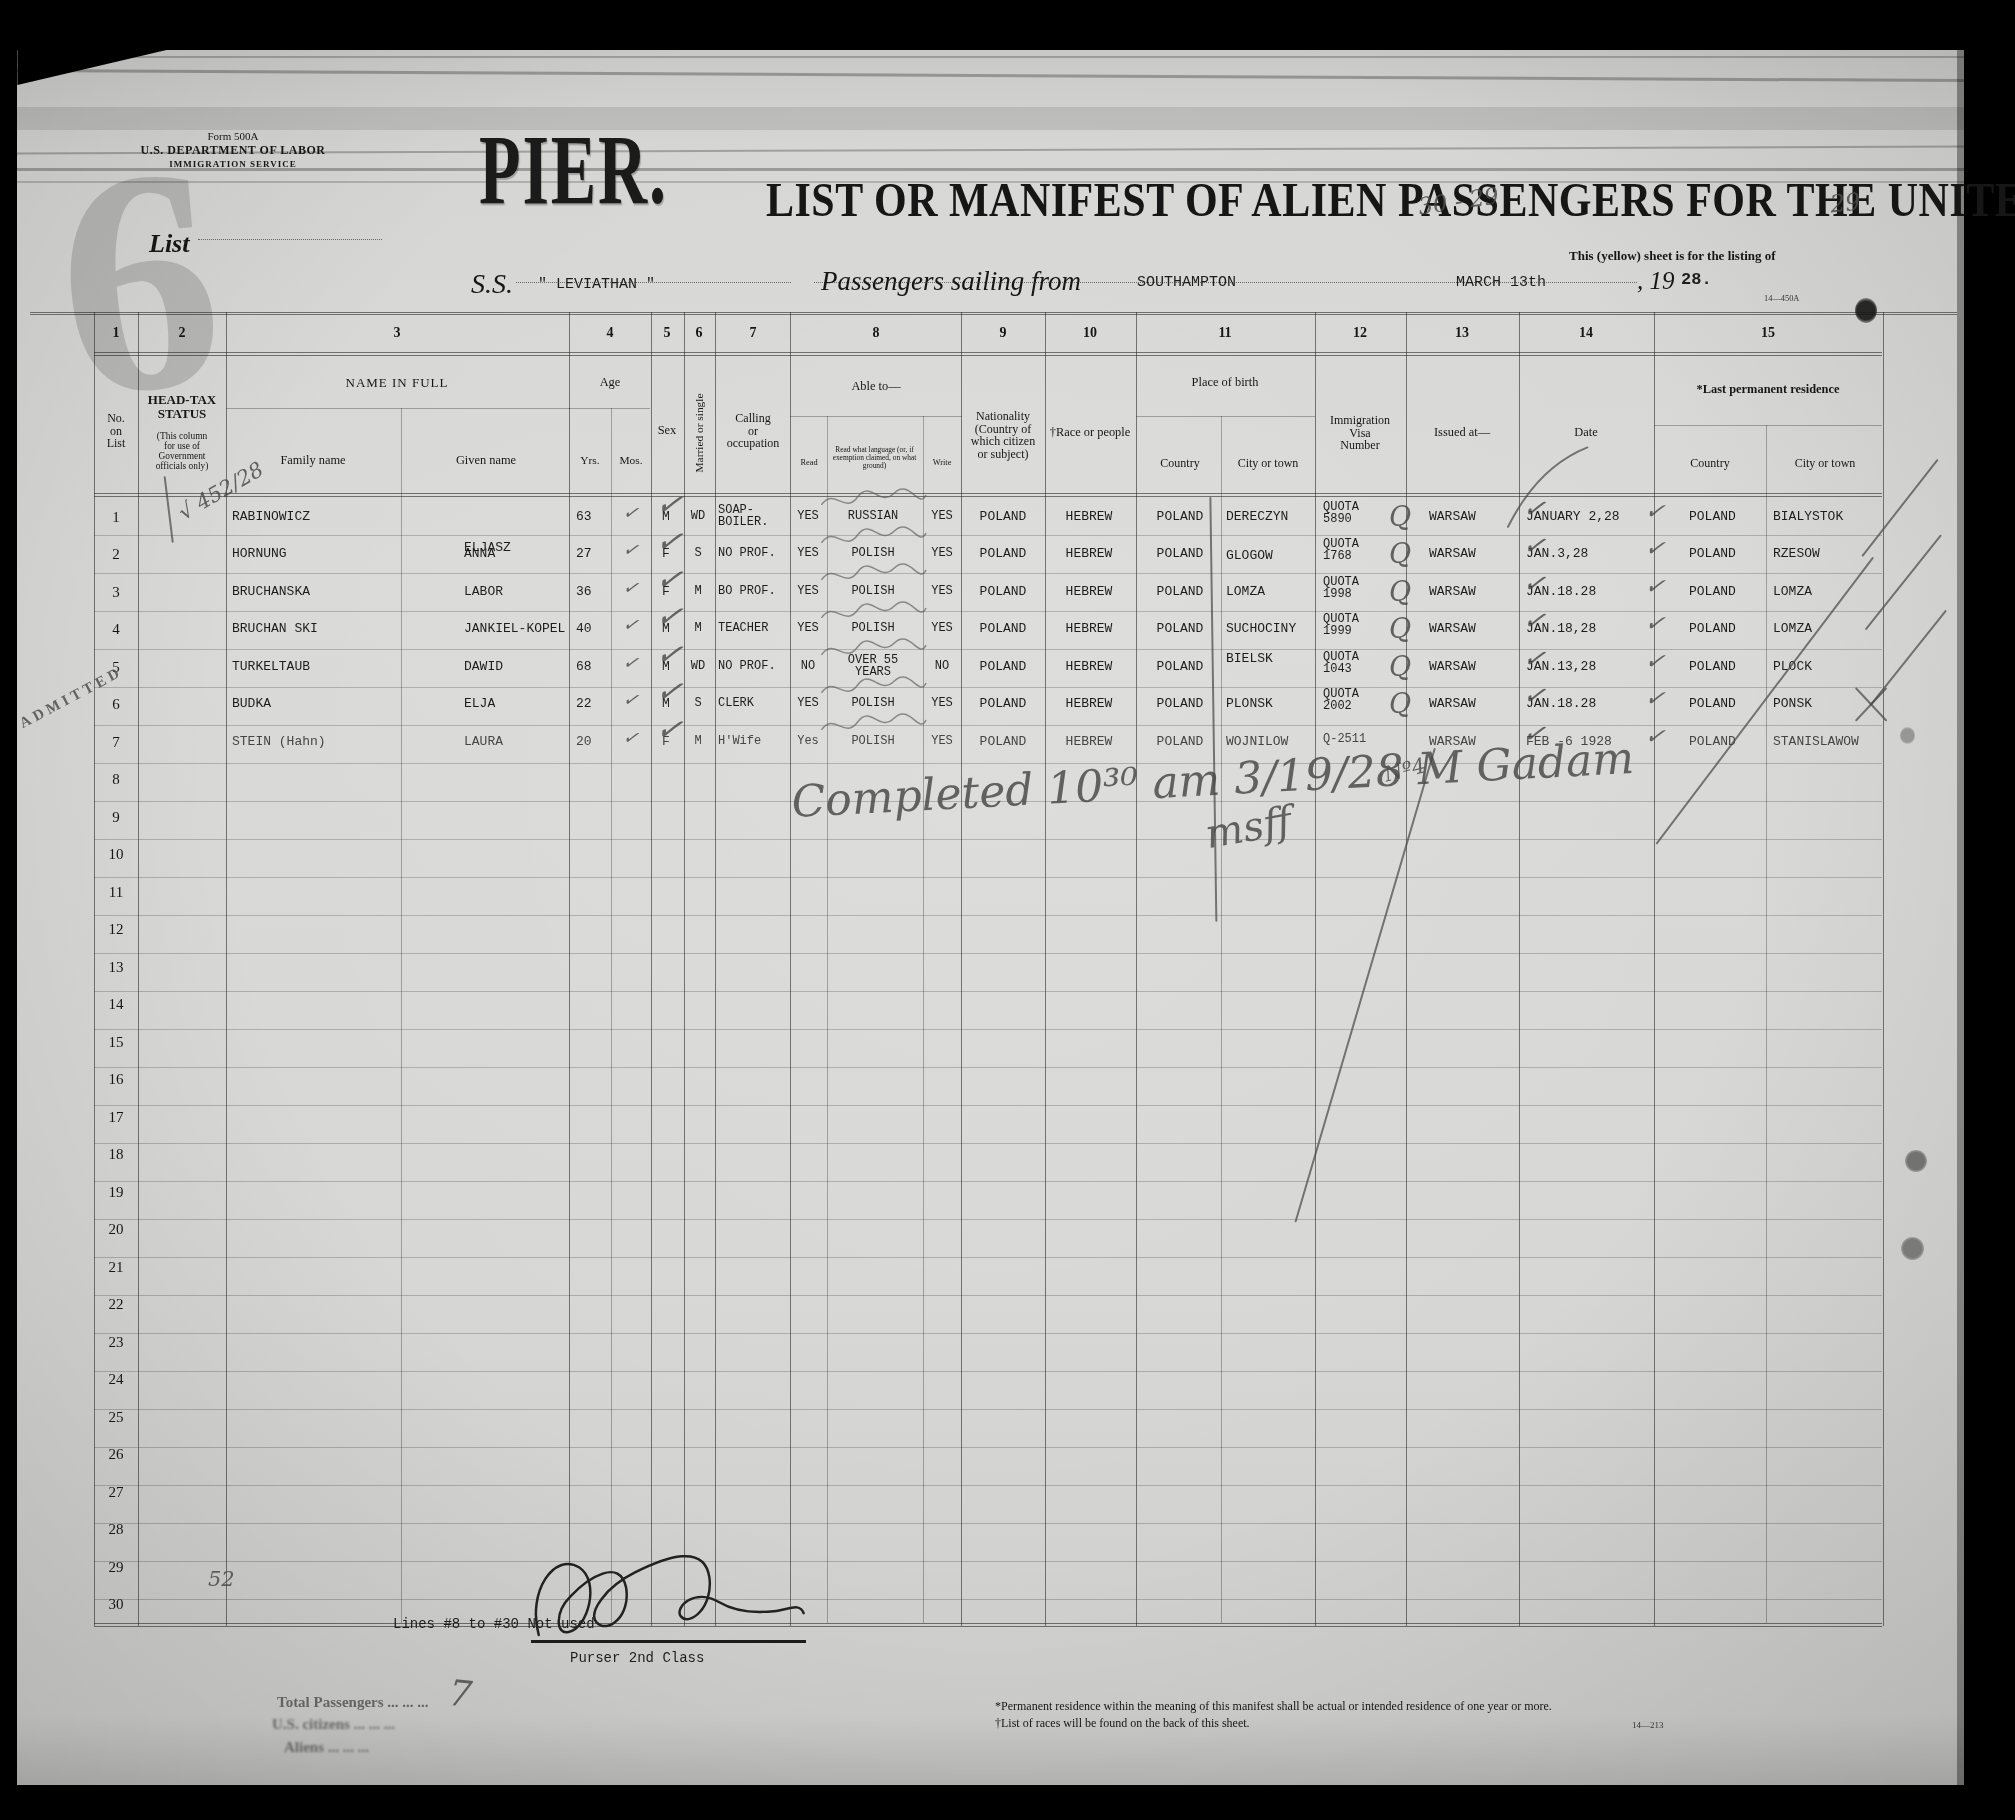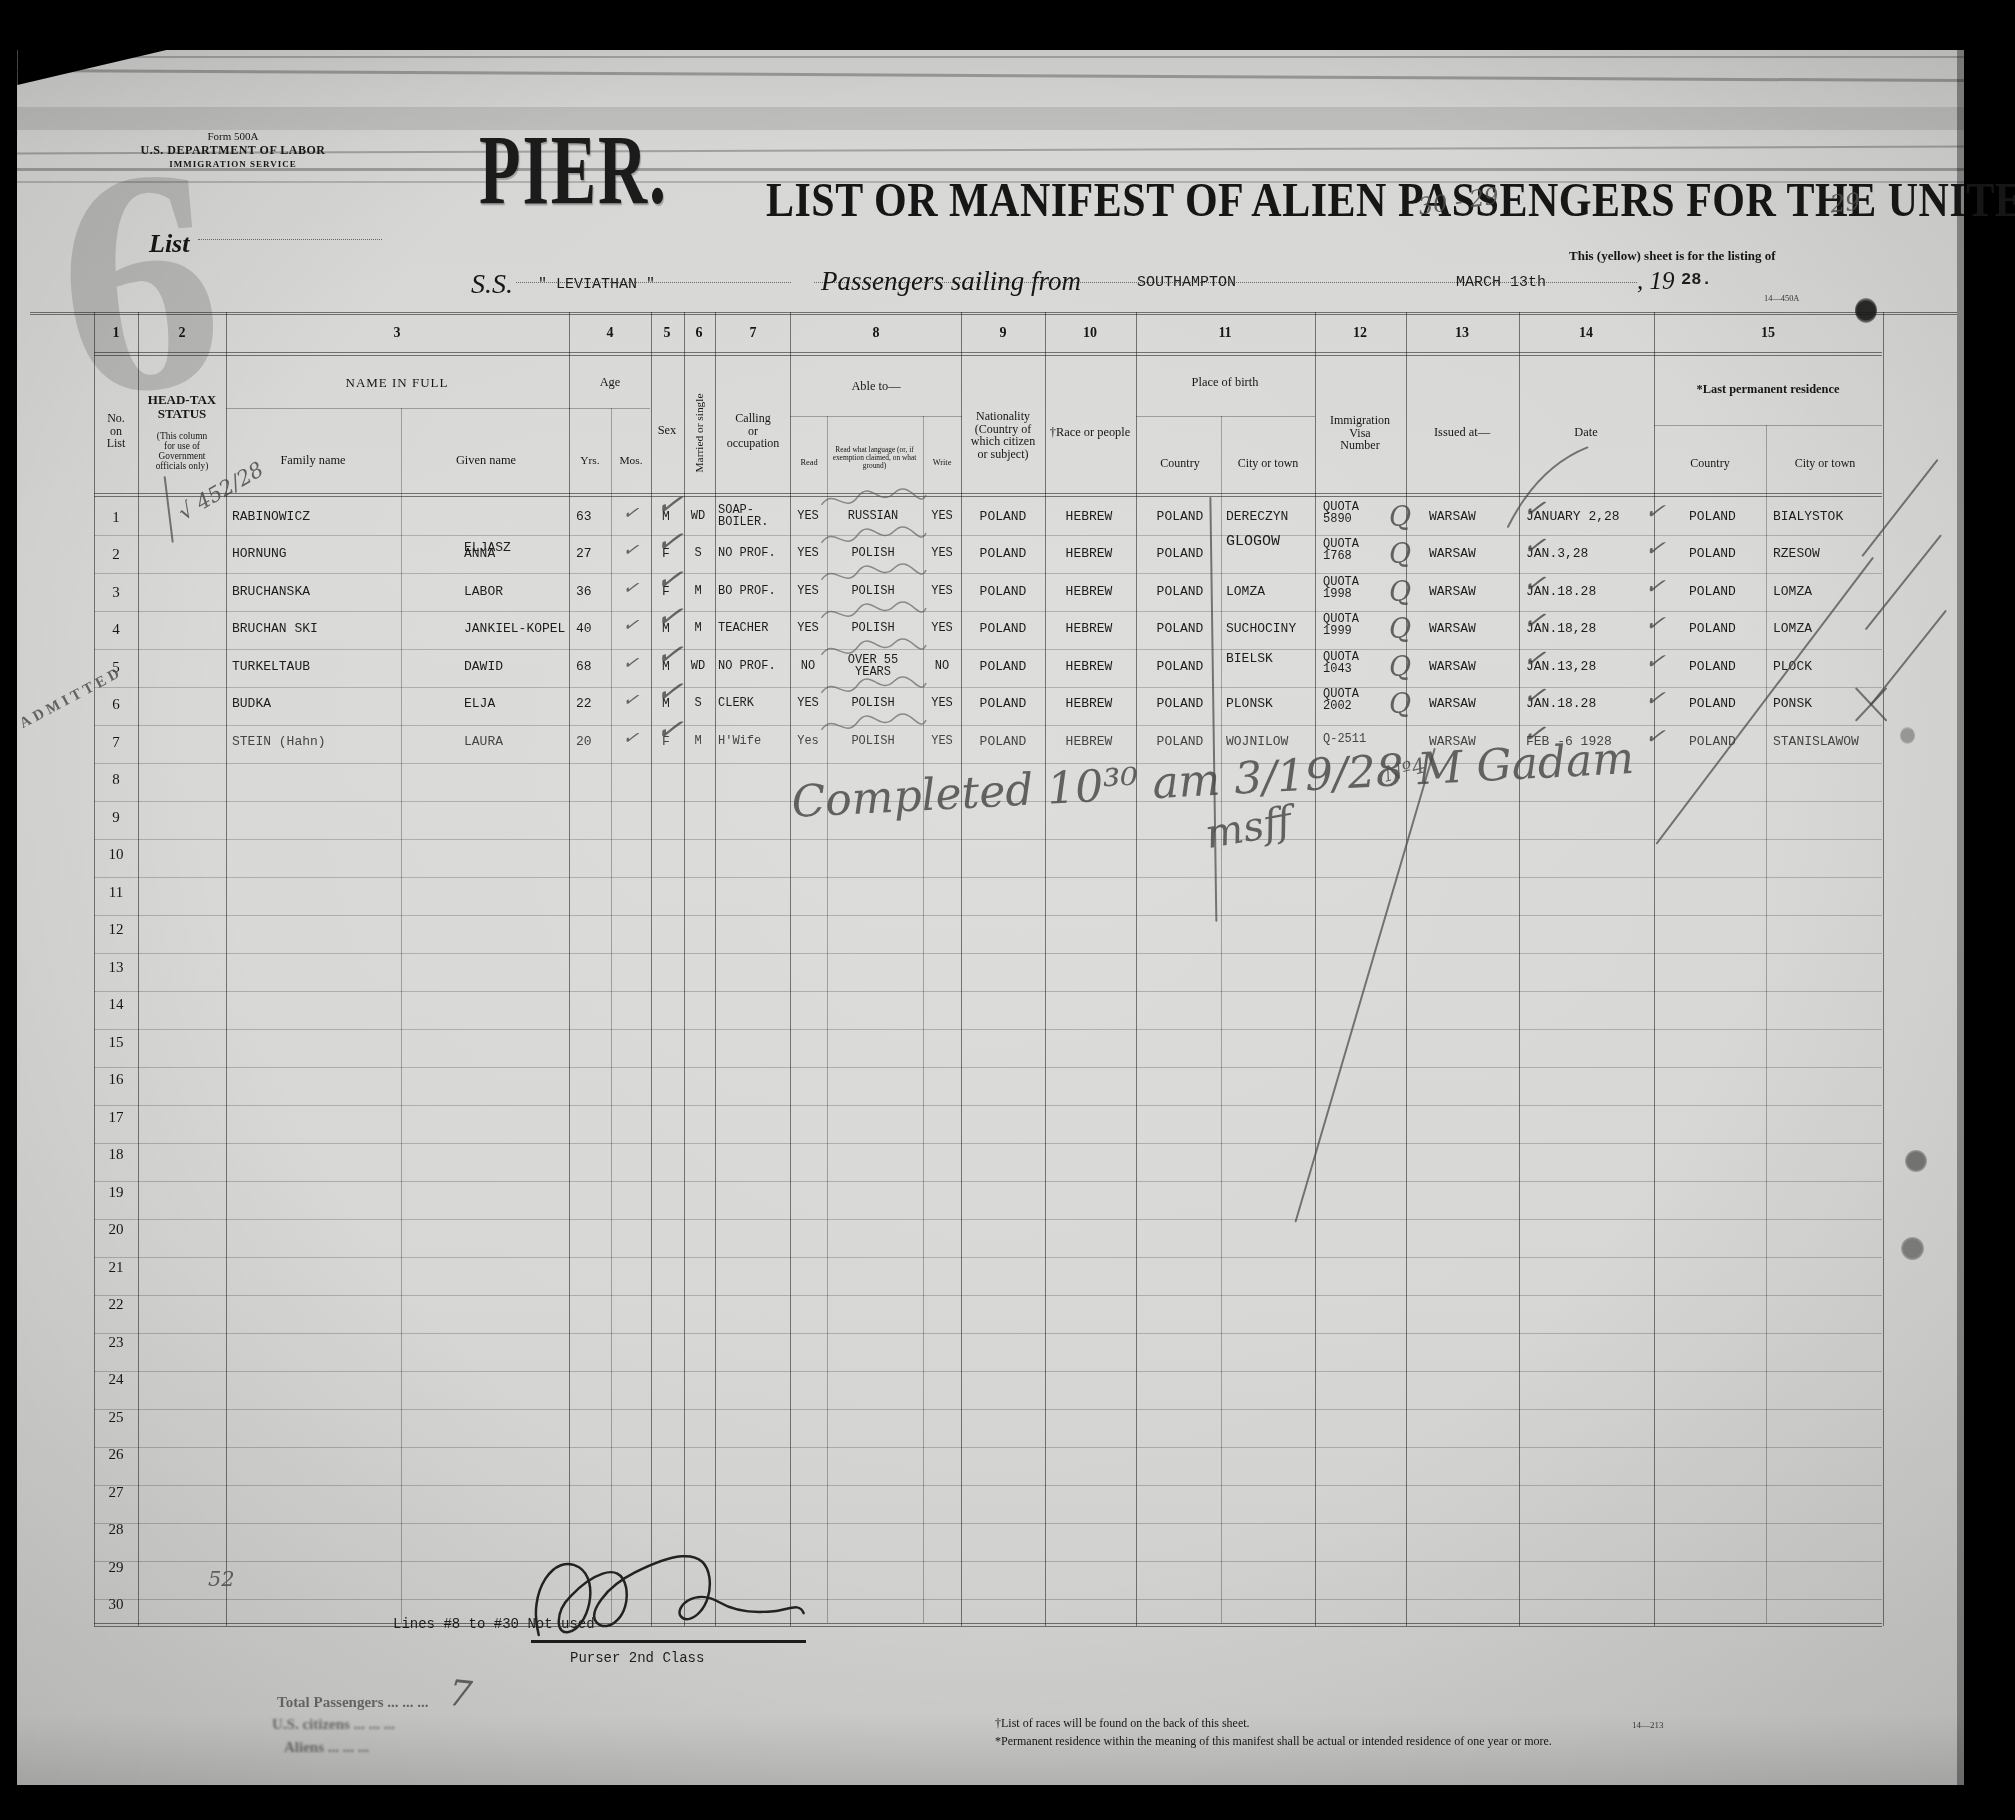--- a/index.html
+++ b/index.html
@@ -200,21 +200,21 @@
       <div class="abs typed" style="left:576px;top:554px;transform:translateY(-50%);font-size:13px;text-align:left;">27</div>
       <div class="abs typed" style="left:666px;top:554px;transform:translate(-50%,-50%);font-size:13px;text-align:center;">F</div>
       <div class="abs typed" style="left:698px;top:554px;transform:translate(-50%,-50%);font-size:12px;text-align:center;">S</div>
       <div class="abs typed" style="left:718px;top:554px;transform:translateY(-50%);font-size:12px;text-align:left;">NO PROF.</div>
       <div class="abs typed" style="left:808px;top:554px;transform:translate(-50%,-50%);font-size:12px;text-align:center;">YES</div>
       <div class="abs typed" style="left:873px;top:554px;transform:translate(-50%,-50%);font-size:12px;text-align:center;">POLISH</div>
       <div class="abs typed" style="left:942px;top:554px;transform:translate(-50%,-50%);font-size:12px;text-align:center;">YES</div>
       <div class="abs typed" style="left:1003px;top:554px;transform:translate(-50%,-50%);font-size:13px;text-align:center;">POLAND</div>
       <div class="abs typed" style="left:1089px;top:554px;transform:translate(-50%,-50%);font-size:13px;text-align:center;">HEBREW</div>
       <div class="abs typed" style="left:1180px;top:554px;transform:translate(-50%,-50%);font-size:13px;text-align:center;">POLAND</div>
-      <div class="abs typed" style="left:1226px;top:542px;transform:translateY(-50%);font-size:15px;text-align:center;">GLOGOW</div>
+      <div class="abs typed" style="left:1226px;top:556px;transform:translateY(-50%);font-size:13px;text-align:center;">GLOGOW</div>
       <div class="abs typed" style="left:1323px;top:554px;transform:translateY(-64%);font-size:12px;text-align:left;">QUOTA
 1768</div>
       <div class="abs typed" style="left:1429px;top:554px;transform:translateY(-50%);font-size:13px;text-align:left;">WARSAW</div>
       <div class="abs typed" style="left:1526px;top:554px;transform:translateY(-50%);font-size:13px;text-align:right;">JAN.3,28</div>
       <div class="abs typed" style="left:1689px;top:554px;transform:translateY(-50%);font-size:13px;text-align:left;">POLAND</div>
       <div class="abs typed" style="left:1773px;top:554px;transform:translateY(-50%);font-size:13px;text-align:center;">RZESOW</div>
       <div class="check" style="left:623px;top:549px;font-size:19px;transform:translateY(-50%) rotate(8deg);">✓</div>
       <div class="check" style="left:656px;top:541px;font-size:32px;transform:translateY(-50%) rotate(8deg);">✓</div>
       <div class="check" style="left:1523px;top:545px;font-size:27px;transform:translateY(-50%) rotate(8deg);">✓</div>
       <div class="check" style="left:1645px;top:548px;font-size:24px;transform:translateY(-50%) rotate(8deg);">✓</div>
@@ -415,17 +415,17 @@
   <svg class="abs" style="left:0;top:0;" width="2015" height="1820" viewBox="0 0 4062 3669">
     <path d="M1086,3296 C1062,3208 1118,3128 1168,3160 C1210,3188 1186,3282 1146,3290 C1120,3296 1118,3250 1150,3218 C1186,3180 1250,3140 1262,3200 C1272,3256 1226,3296 1202,3270 C1186,3250 1220,3200 1280,3170 C1340,3140 1420,3110 1430,3180 C1438,3240 1390,3280 1372,3258 C1360,3240 1400,3200 1450,3230 C1480,3248 1520,3252 1560,3248 C1590,3245 1612,3230 1620,3252" stroke="#222" stroke-width="5" fill="none" stroke-linecap="round"></path>
   </svg>
   <div class="abs" style="left:531px;top:1640px;width:275px;height:2.5px;background:#1c1c1c;"></div>
   <div class="abs typed" style="left:570px;top:1652px;font-size:14px;">Purser 2nd Class</div>
 
   <div class="abs serif" style="left:277px;top:1694px;font-size:15px;font-weight:bold;color:rgba(20,20,20,0.55);filter:blur(0.7px);">Total Passengers  ...   ...   ...</div>
   <div class="abs serif" style="left:272px;top:1716px;font-size:15px;font-weight:bold;color:rgba(20,20,20,0.5);filter:blur(0.9px);">U.S. citizens   ...   ...   ...</div>
   <div class="abs serif" style="left:284px;top:1739px;font-size:15px;font-weight:bold;color:rgba(20,20,20,0.5);filter:blur(0.9px);">Aliens   ...   ...   ...</div>
 
-  <div class="abs serif" style="left:995px;top:1699px;font-size:12px;margin-top:35px;">*Permanent residence within the meaning of this manifest shall be actual or intended residence of one year or more.</div>
+  <div class="abs serif" style="left:995px;top:1699px;font-size:12px;">*Permanent residence within the meaning of this manifest shall be actual or intended residence of one year or more.</div>
   <div class="abs serif" style="left:995px;top:1716px;font-size:12px;">†List of races will be found on the back of this sheet.</div>
   <div class="abs serif" style="left:1632px;top:1720px;font-size:9px;color:#333;">14—213</div>
 </div>
 
 
 </body></html>

